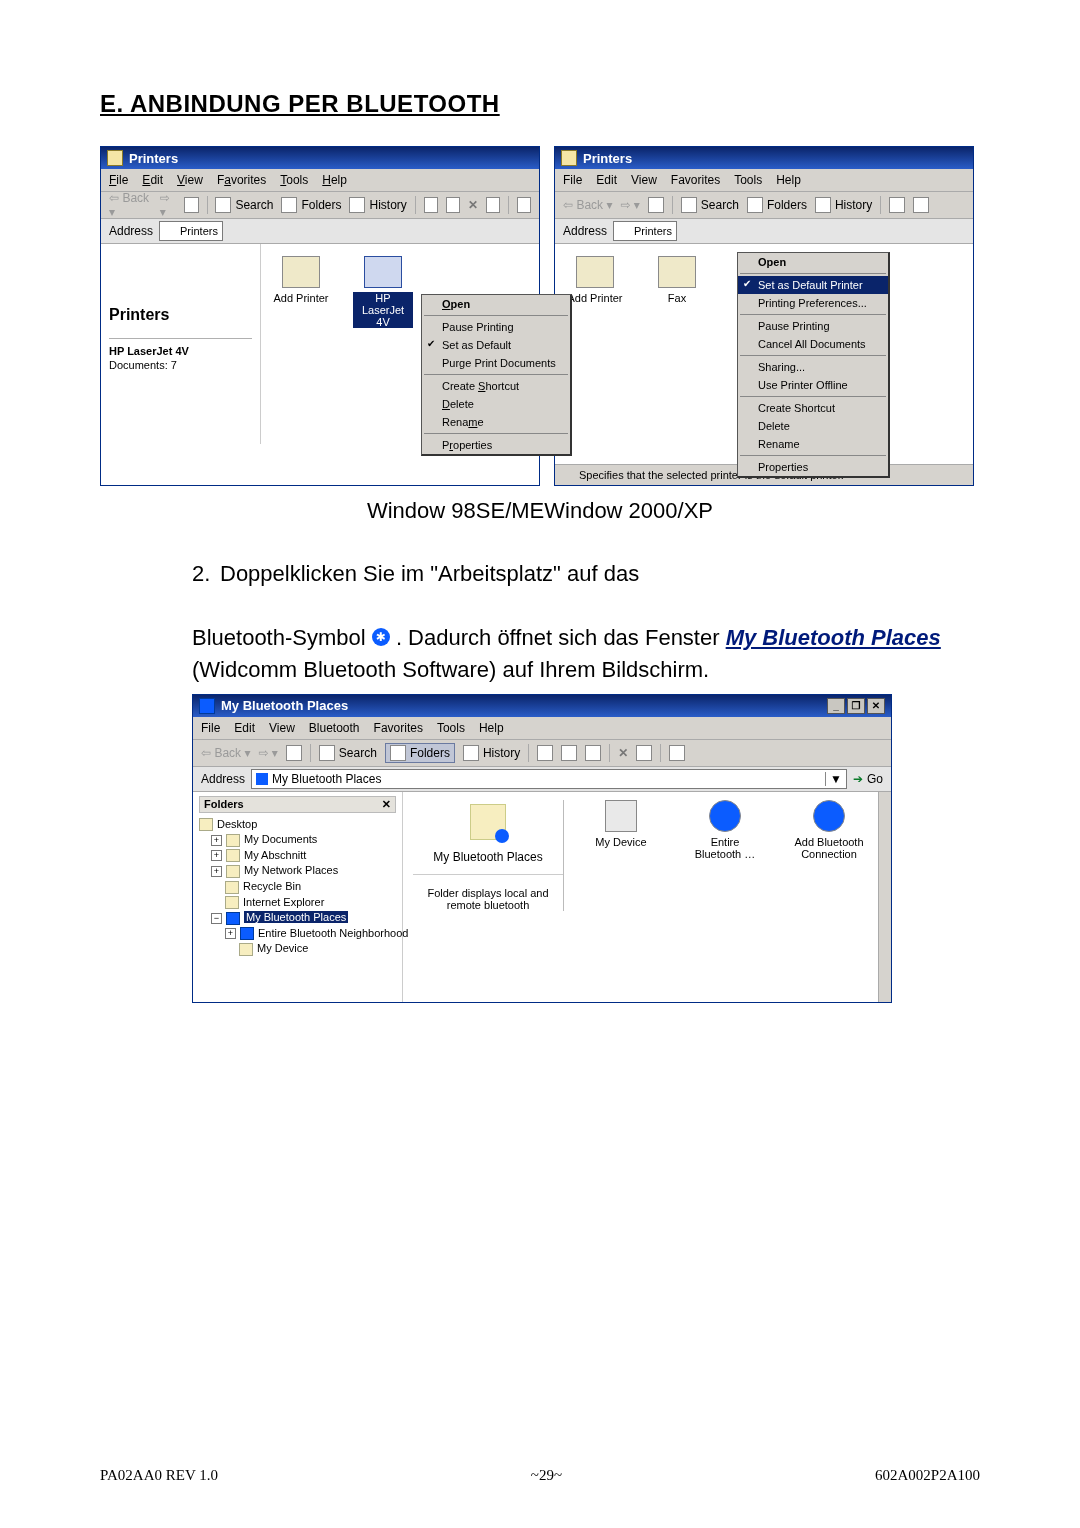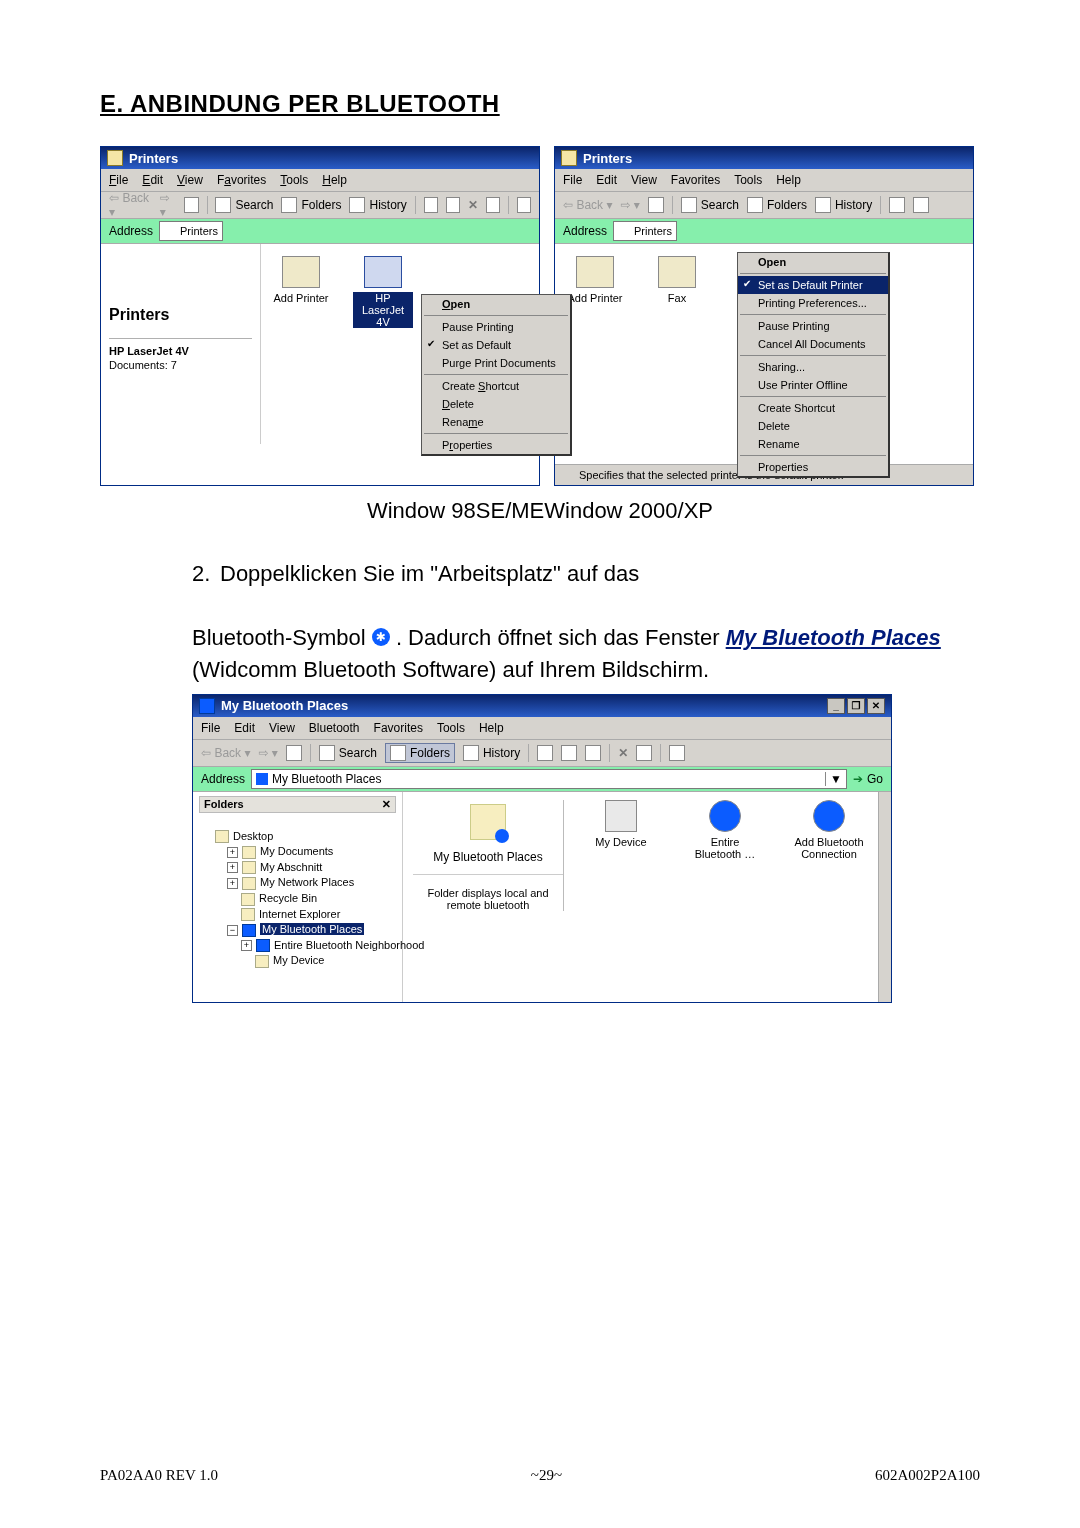--- a/index.html
+++ b/index.html
@@ -12,21 +12,21 @@
   .winwrap{display:flex;gap:14px;margin:10px 0 10px 0}
   .win{border:1px solid #002b85;background:#fff;font-family:Tahoma,Arial,sans-serif;font-size:12px;color:#000;box-sizing:border-box}
   .titlebar{background:linear-gradient(#0a246a,#2a5dc8);color:#fff;height:22px;display:flex;align-items:center;padding:0 6px;font-weight:bold;font-size:13px}
   .titlebar .ticon{width:14px;height:14px;background:#f5e6a6;border:1px solid #8a7a2a;margin-right:6px}
   .menubar{height:22px;display:flex;align-items:center;gap:14px;padding:0 8px;background:#d6d3ce;border-bottom:1px solid #aaa;color:#000}
   .menubar span u{text-decoration:underline}
   .toolbar{height:26px;background:#d6d3ce;border-bottom:1px solid #aaa;display:flex;align-items:center;gap:8px;padding:0 8px;color:#777}
   .toolbar .sep{width:1px;height:18px;background:#aaa}
   .toolbar .btn{display:flex;align-items:center;gap:4px;color:#000}
   .toolbar .ic{width:14px;height:14px;border:1px solid #888;background:#fff;display:inline-block}
-  .addr{height:24px;background:#86efac;border-bottom:1px solid #aaa;display:flex;align-items:center;padding:0 8px;gap:6px}
+  .addr{height:24px;background:#e5e5e5;border-bottom:1px solid #aaa;display:flex;align-items:center;padding:0 8px;gap:6px}
   .addr .field{flex:0 0 auto;background:#fff;border:1px solid #7a7a7a;height:18px;display:flex;align-items:center;padding:0 4px;gap:4px;font-size:11px}
   .addr .go{margin-left:auto;display:flex;align-items:center;gap:4px}
   .content{display:flex;min-height:200px}
   .leftpane{width:160px;background:#fff;border-right:1px solid #ccc;padding:10px 8px;box-sizing:border-box}
   .leftpane .ptitle{font-size:16px;font-weight:bold;margin:52px 0 14px 0}
   .leftpane .pline{border-top:1px solid #b0b0b0;margin:6px 0}
   .leftpane .sub{font-weight:bold;font-size:11px;margin-top:4px}
   .leftpane .docs{font-size:11px;margin-top:2px}
   .iconcol{padding:12px 10px;display:flex;gap:22px;align-items:flex-start}
   .fileicon{display:flex;flex-direction:column;align-items:center;width:60px;text-align:center;font-size:11px;gap:4px}
@@ -42,21 +42,21 @@
   .statusbar{height:20px;background:#d6d3ce;border-top:1px solid #aaa;display:flex;align-items:center;padding:0 6px;font-size:11px;gap:6px}
   .captions{display:flex;justify-content:center;font-size:22px;margin:12px 0 34px 0}
   .bt-inline{display:inline-block;width:18px;height:18px;border-radius:50%;background:#0b5cff;color:#fff;font-size:12px;line-height:18px;text-align:center;vertical-align:middle;position:relative;top:-2px}
   .link{font-weight:bold;font-style:italic;text-decoration:underline;color:#001a7a}
   .foot{position:absolute;bottom:44px;left:100px;right:100px;display:flex;justify-content:space-between;font-family:"Times New Roman",serif;font-size:15px}
   
   .mbpwrap{margin:8px 0 0 92px}
   .mbp{width:700px;border:1px solid #002b85}
   .mbp .folderspane{width:210px;border-right:1px solid #ccc;background:#fff;padding:4px 6px;box-sizing:border-box;font-size:11px}
   .folderspane .hd{font-weight:bold;background:#e4e2dc;border:1px solid #bbb;padding:1px 4px;display:flex;justify-content:space-between;margin-bottom:4px}
-  .folderspane ul{list-style:none;margin:16px;padding:0}
+  .folderspane ul{list-style:none;margin:0;padding:0}
   .folderspane li{padding:1px 0 1px 0;white-space:nowrap}
   .folderspane li .exp{display:inline-block;width:9px;height:9px;border:1px solid #777;font-size:9px;line-height:8px;text-align:center;margin-right:4px;vertical-align:middle}
   .folderspane li .tic{display:inline-block;width:12px;height:11px;border:1px solid #aa8;background:#f7eec0;margin-right:4px;vertical-align:middle}
   .folderspane li.sel span.lbl{background:#0a246a;color:#fff;padding:0 2px}
   .mbp .mainpane{flex:1;padding:8px 10px;display:flex;gap:18px;align-items:flex-start;position:relative}
   .mbp .desccol{width:150px;border-right:1px solid #bbb;display:flex;flex-direction:column;align-items:center;text-align:center;gap:10px;padding-top:4px}
   .mbp .desccol .bigic{width:34px;height:34px;border:1px solid #cc8;background:#f7eec0;position:relative}
   .mbp .desccol .bigic::after{content:"";position:absolute;right:-4px;bottom:-4px;width:14px;height:14px;border-radius:50%;background:#0b5cff}
   .mbp .desccol .ttl{font-size:12px}
   .mbp .desccol .note{font-size:11px;border-top:1px solid #ccc;padding-top:12px}

